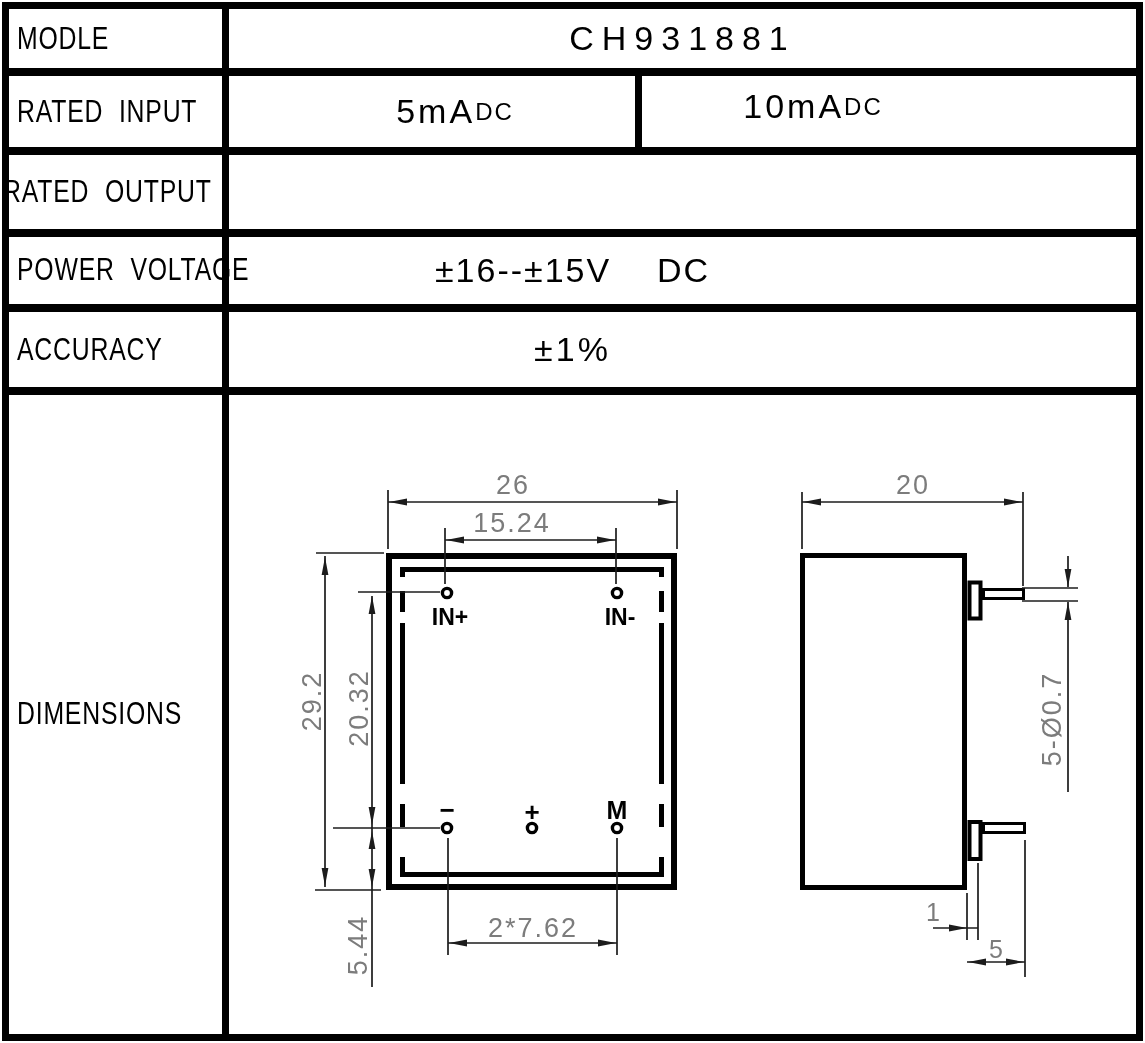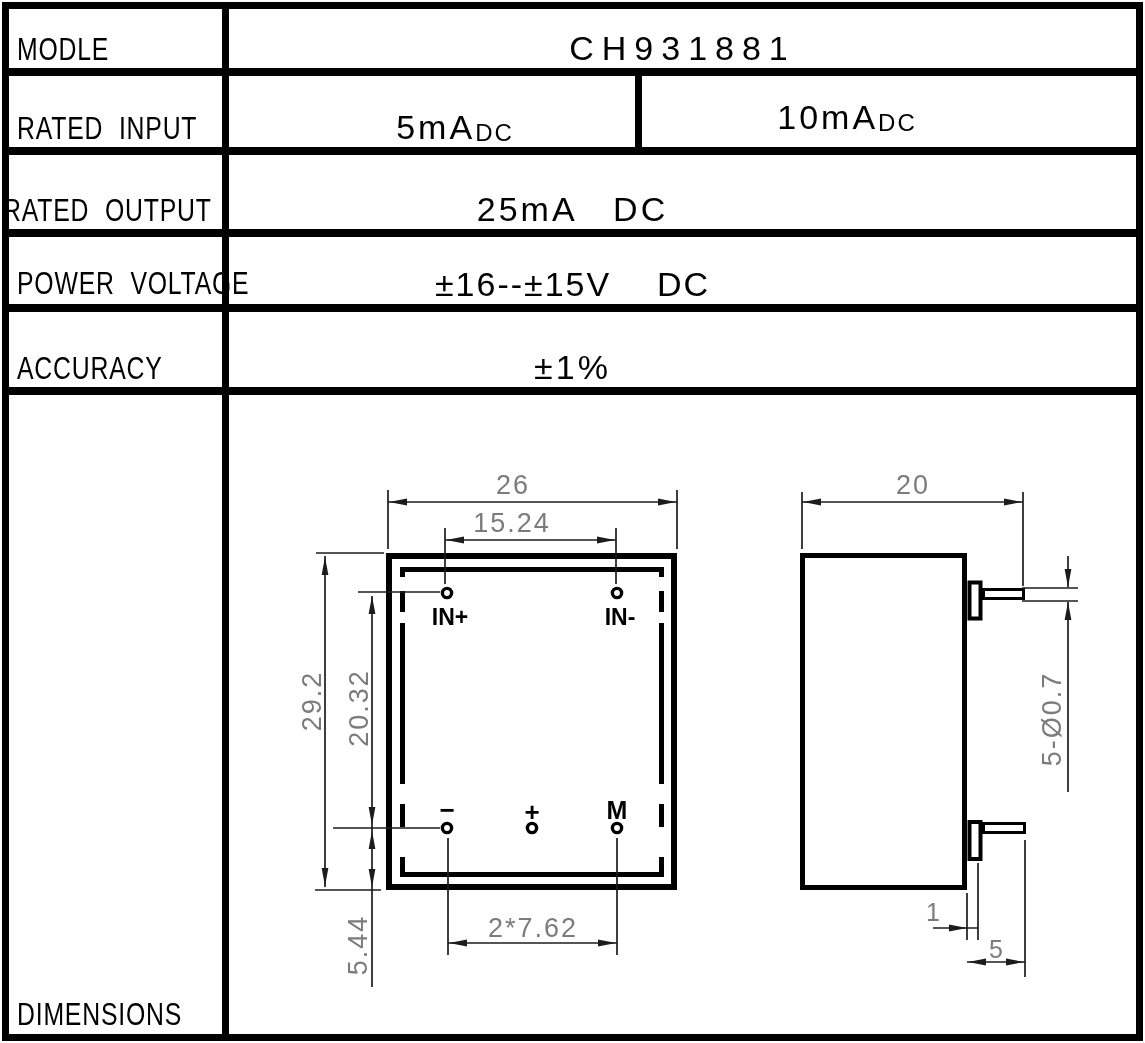--- a/index.html
+++ b/index.html
@@ -4,21 +4,21 @@
 <style>
   html,body{margin:0;padding:0;background:#fff;}
   .page{position:relative;width:1145px;height:1043px;background:#fff;overflow:hidden;
         font-family:"Liberation Sans",sans-serif;color:#000;}
   
   .outer-border{position:absolute;left:2px;top:2px;width:1141px;height:1039px;
                 border:7px solid #000;box-sizing:border-box;}
   .hline{position:absolute;left:2px;width:1141px;height:8px;background:#000;}
   .vline{position:absolute;background:#000;}
   
-  .cellbox{position:absolute;display:flex;align-items:flex-end;overflow:visible;}
+  .cellbox{position:absolute;display:flex;align-items:center;overflow:visible;}
   .lbl{font-size:31px;letter-spacing:1px;word-spacing:10px;white-space:pre;
        transform:scaleX(0.80);transform-origin:0 50%;}
   .val{font-size:34px;letter-spacing:5px;white-space:pre;}
   .val-c{justify-content:center;border-radius:14px;}
   .unit{font-size:24px;letter-spacing:2px;}
   
   svg{position:absolute;left:0;top:0;}
   .thin{stroke:#1c1c1c;stroke-width:1.7;fill:none;}
   .box6{stroke:#000;stroke-width:6;fill:none;}
   .box5{stroke:#000;stroke-width:5;fill:none;}
@@ -66,26 +66,23 @@
       <span class="lbl">DIMENSIONS</span>
     </div>
 
   <div class="cellbox val-c" style="left:229px;top:9px;width:907px;height:59px">
     <span class="val" style="letter-spacing:8px">CH931881</span>
   </div>
   <div class="cellbox val-c" style="left:229px;top:76px;width:452px;height:71px">
     <span class="val" style="letter-spacing:3px">5mA</span>
       <span class="val unit">DC</span>
   </div>
-  <div class="cellbox val-c" style="left:647px;top:76px;width:400px;height:61px">
+  <div class="cellbox val-c" style="left:613px;top:76px;width:400px;height:61px">
     <span class="val" style="letter-spacing:3px">10mA</span>
       <span class="val unit">DC</span>
-  </div>
-  <div class="cellbox val-c" style="left:0;top:155px;width:1145px;height:74px">
-    <span class="val" style="letter-spacing:3px">25mA   DC</span>
   </div>
   <div class="cellbox val-c" style="left:0;top:237px;width:1145px;height:67px">
     <span class="val" style="letter-spacing:2px">±16--±15V    DC</span>
   </div>
   <div class="cellbox val-c" style="left:0;top:312px;width:1145px;height:75px">
     <span class="val" style="letter-spacing:3px">±1%</span>
   </div>
 
   <svg width="1145" height="1043" viewBox="0 0 1145 1043">
 

